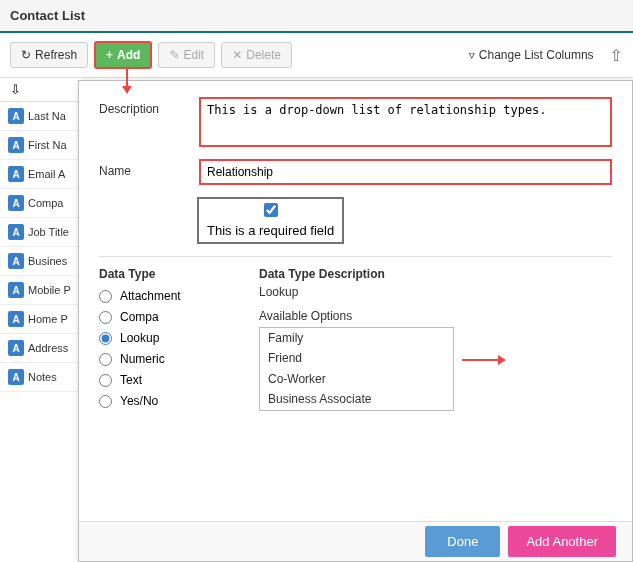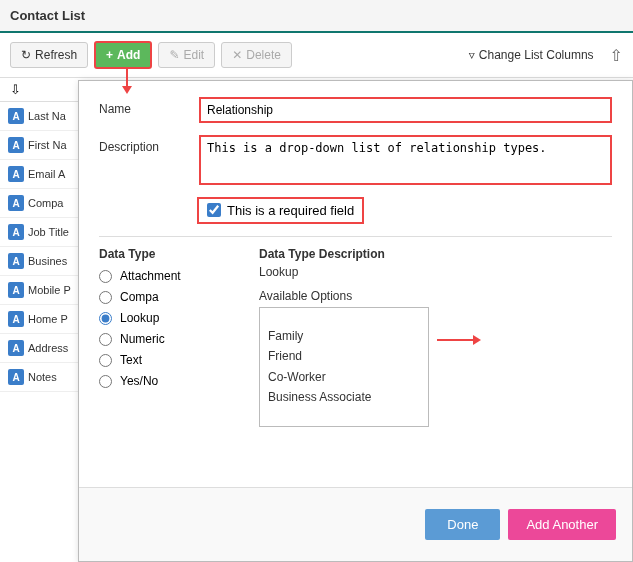--- a/index.html
+++ b/index.html
@@ -232,32 +232,32 @@
       color: #333;
       margin-bottom: 10px;
     }
     .available-options-title {
       font-size: 12px;
       color: #333;
       margin-bottom: 4px;
     }
     .options-box {
       border: 1px solid #bbb;
-      padding: 18px 8px;
+      padding: 0 8px;
       font-size: 12px;
       color: #333;
       line-height: 1.7;
       min-height: 80px;
-      width: 170px;
+      width: 195px;
       position: relative;
     }
 
     
     .dialog-footer {
-      padding: 21px 16px;
+      padding: 4px 16px;
       border-top: 1px solid #ddd;
       display: flex;
       justify-content: flex-end;
       gap: 8px;
       background: #f9f9f9;
     }
     .btn-done {
       background: #5b9bd5;
       color: #fff;
       border: none;
@@ -380,31 +380,31 @@
       <div class="sidebar-item">
         <div class="icon-a">A</div>
         <span>Notes</span>
       </div>
     </div>
 
     <div class="dialog-overlay">
       <div class="dialog-body">
 
         <div class="form-row">
+          <div class="form-label">Description</div>
+          <textarea class="form-textarea" style="">This is a drop-down list of relationship types.</textarea>
+        </div>
+
+        <div class="form-row">
           <div class="form-label">Name</div>
           <input type="text" class="form-input" value="Relationship" style="">
         </div>
 
-        <div class="form-row">
-          <div class="form-label">Description</div>
-          <textarea class="form-textarea" style="">This is a drop-down list of relationship types.</textarea>
-        </div>
-
         <div style="margin-bottom:12px; margin-left:98px;">
-          <div style="display:inline-flex; gap:6px; border:2px solid #ef4444; padding:4px 8px;">
+          <div style="display:inline-flex; align-items:center; gap:6px; border:2px solid #737373; padding:4px 8px;flex-direction:column;">
             <input type="checkbox" checked="" id="req-cb" style="width: 14px; height: 14px; accent-color: rgb(58, 125, 201);">
             <label for="req-cb">This is a required field</label>
           </div>
         </div>
 
         <hr class="divider">
 
         <div class="data-type-section">
           <div class="data-type-col">
             <div class="data-type-title">Data Type</div>

